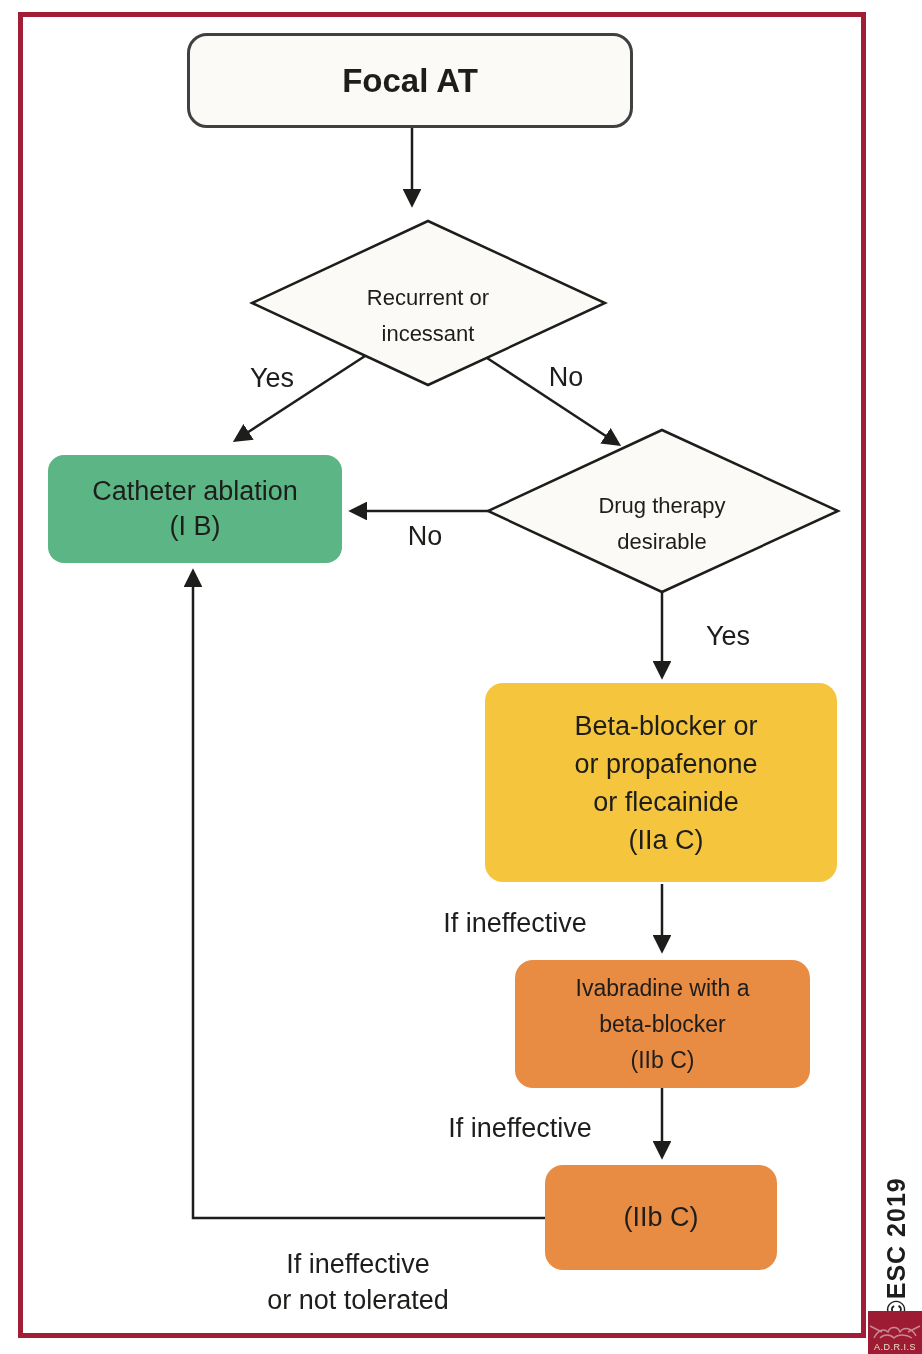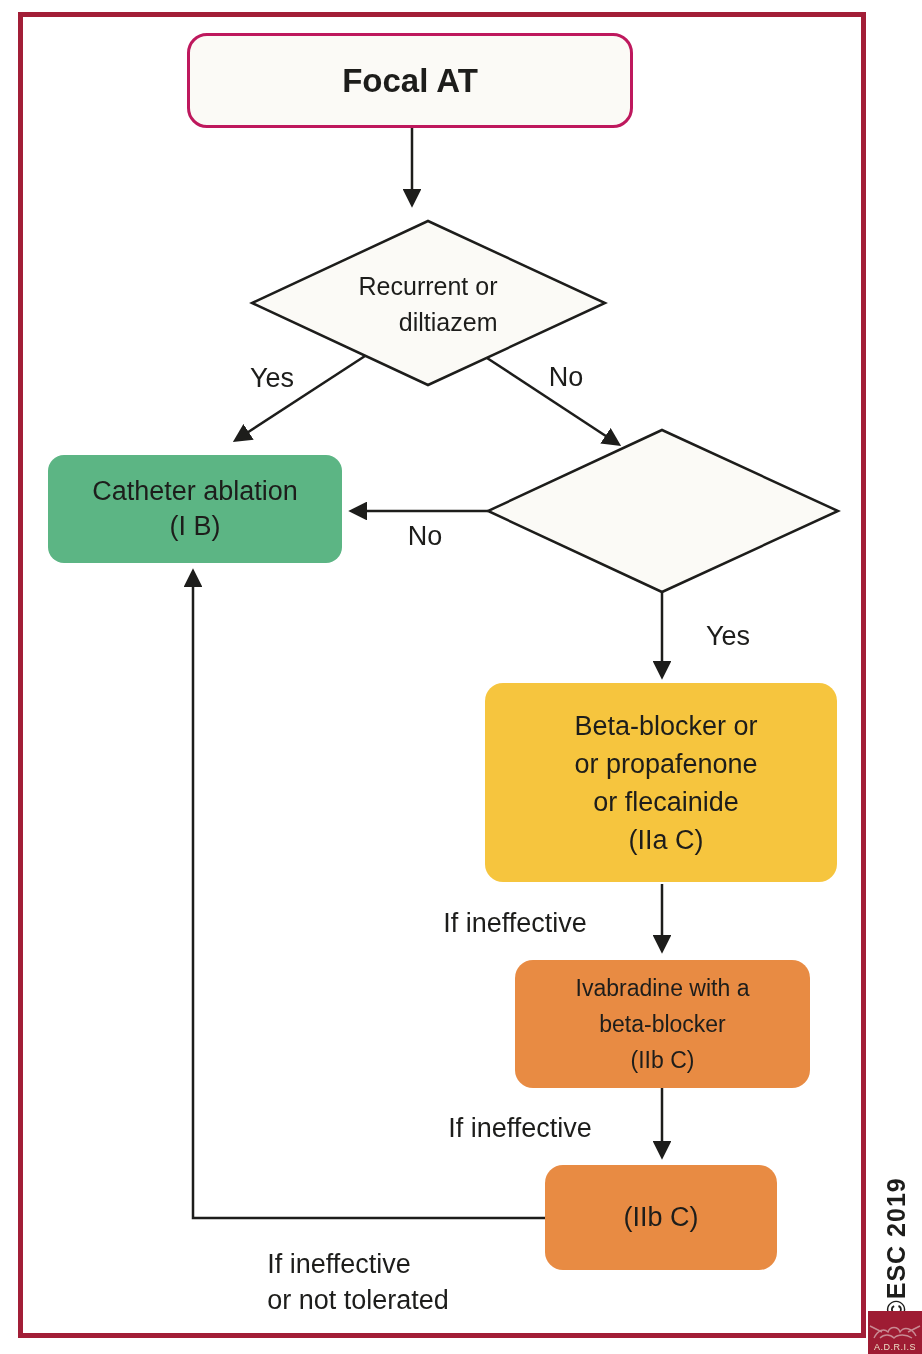--- a/index.html
+++ b/index.html
@@ -10,44 +10,44 @@
   }
   .frame{
     position:absolute;left:18px;top:12px;width:838px;height:1316px;
     border:5px solid #a21e37;z-index:1;
   }
   svg.connectors{position:absolute;left:0;top:0;z-index:2;}
   .node{position:absolute;display:flex;flex-direction:column;justify-content:center;
     align-items:center;text-align:center;z-index:3;box-sizing:border-box;}
   .start-box{
     left:187px;top:33px;width:446px;height:95px;background:#fbfaf6;
-    border:3px solid #be185d;border-radius:20px;font-size:33px;font-weight:bold;
+    border:3px solid #404040;border-radius:20px;font-size:33px;font-weight:bold;
   }
   .green-box{
     left:48px;top:455px;width:294px;height:108px;background:#5cb584;
     border-radius:16px;font-size:27px;line-height:35px;
   }
   .yellow-box{
     left:485px;top:683px;width:352px;height:199px;background:#f6c53e;
     border-radius:18px;font-size:27px;line-height:38px;padding-left:10px;
   }
   .orange-box1{
     left:515px;top:960px;width:295px;height:128px;background:#e88b43;
     border-radius:18px;font-size:23px;line-height:36px;
   }
   .orange-box2{
     left:545px;top:1165px;width:232px;height:105px;background:#e88b43;
     border-radius:18px;font-size:27px;line-height:35px;
   }
   .diamond-text{
-    position:absolute;z-index:3;text-align:right;font-size:25px;line-height:36px;
-    transform:translate(-50%,-50%);white-space:nowrap;
+    position:absolute;z-index:3;text-align:center;font-size:22px;line-height:36px;
+    transform:translate(-50%,-50%);white-space:nowrap;margin-top:12px;
   }
   .edge-label{
-    position:absolute;z-index:3;font-size:27px;line-height:36px;text-align:left;
+    position:absolute;z-index:3;font-size:27px;line-height:36px;text-align:center;
     transform:translate(-50%,-50%);white-space:nowrap;
   }
   .esc-vertical{
     position:absolute;left:896px;top:1248px;z-index:4;
     transform:translate(-50%,-50%) rotate(-90deg);
     font-size:25px;font-weight:600;letter-spacing:1px;white-space:nowrap;
   }
   .logo{
     position:absolute;left:868px;top:1311px;width:54px;height:43px;
     background:#9e1c33;z-index:6;display:flex;flex-direction:column;
@@ -85,28 +85,32 @@
     <path d="M662,1088 L662,1156" stroke="#1d1d1b" stroke-width="2.5" fill="none" marker-end="url(#arrow)"></path>
     <path d="M545,1218 L193,1218 L193,572" stroke="#1d1d1b" stroke-width="2.5" fill="none" marker-end="url(#arrow)"></path>
   </svg>
 
   <div class="node start-box">
     <div>Focal AT</div>
   </div>
 
   <div class="diamond-text" style="left:428px;top:304px;">
     <div>Recurrent or</div>
-    <div>diltiazem</div>
+    <div>incessant</div>
   </div>
 
   <div class="node green-box">
     <div>Catheter ablation</div>
     <div>(I B)</div>
   </div>
 
+  <div class="diamond-text" style="left:662px;top:512px;">
+    <div>Drug therapy</div>
+    <div>desirable</div>
+  </div>
 
   <div class="node yellow-box">
     <div>Beta-blocker or</div>
     <div>or propafenone</div>
     <div>or flecainide</div>
     <div>(IIa C)</div>
   </div>
 
   <div class="node orange-box1">
     <div>Ivabradine with a</div>

